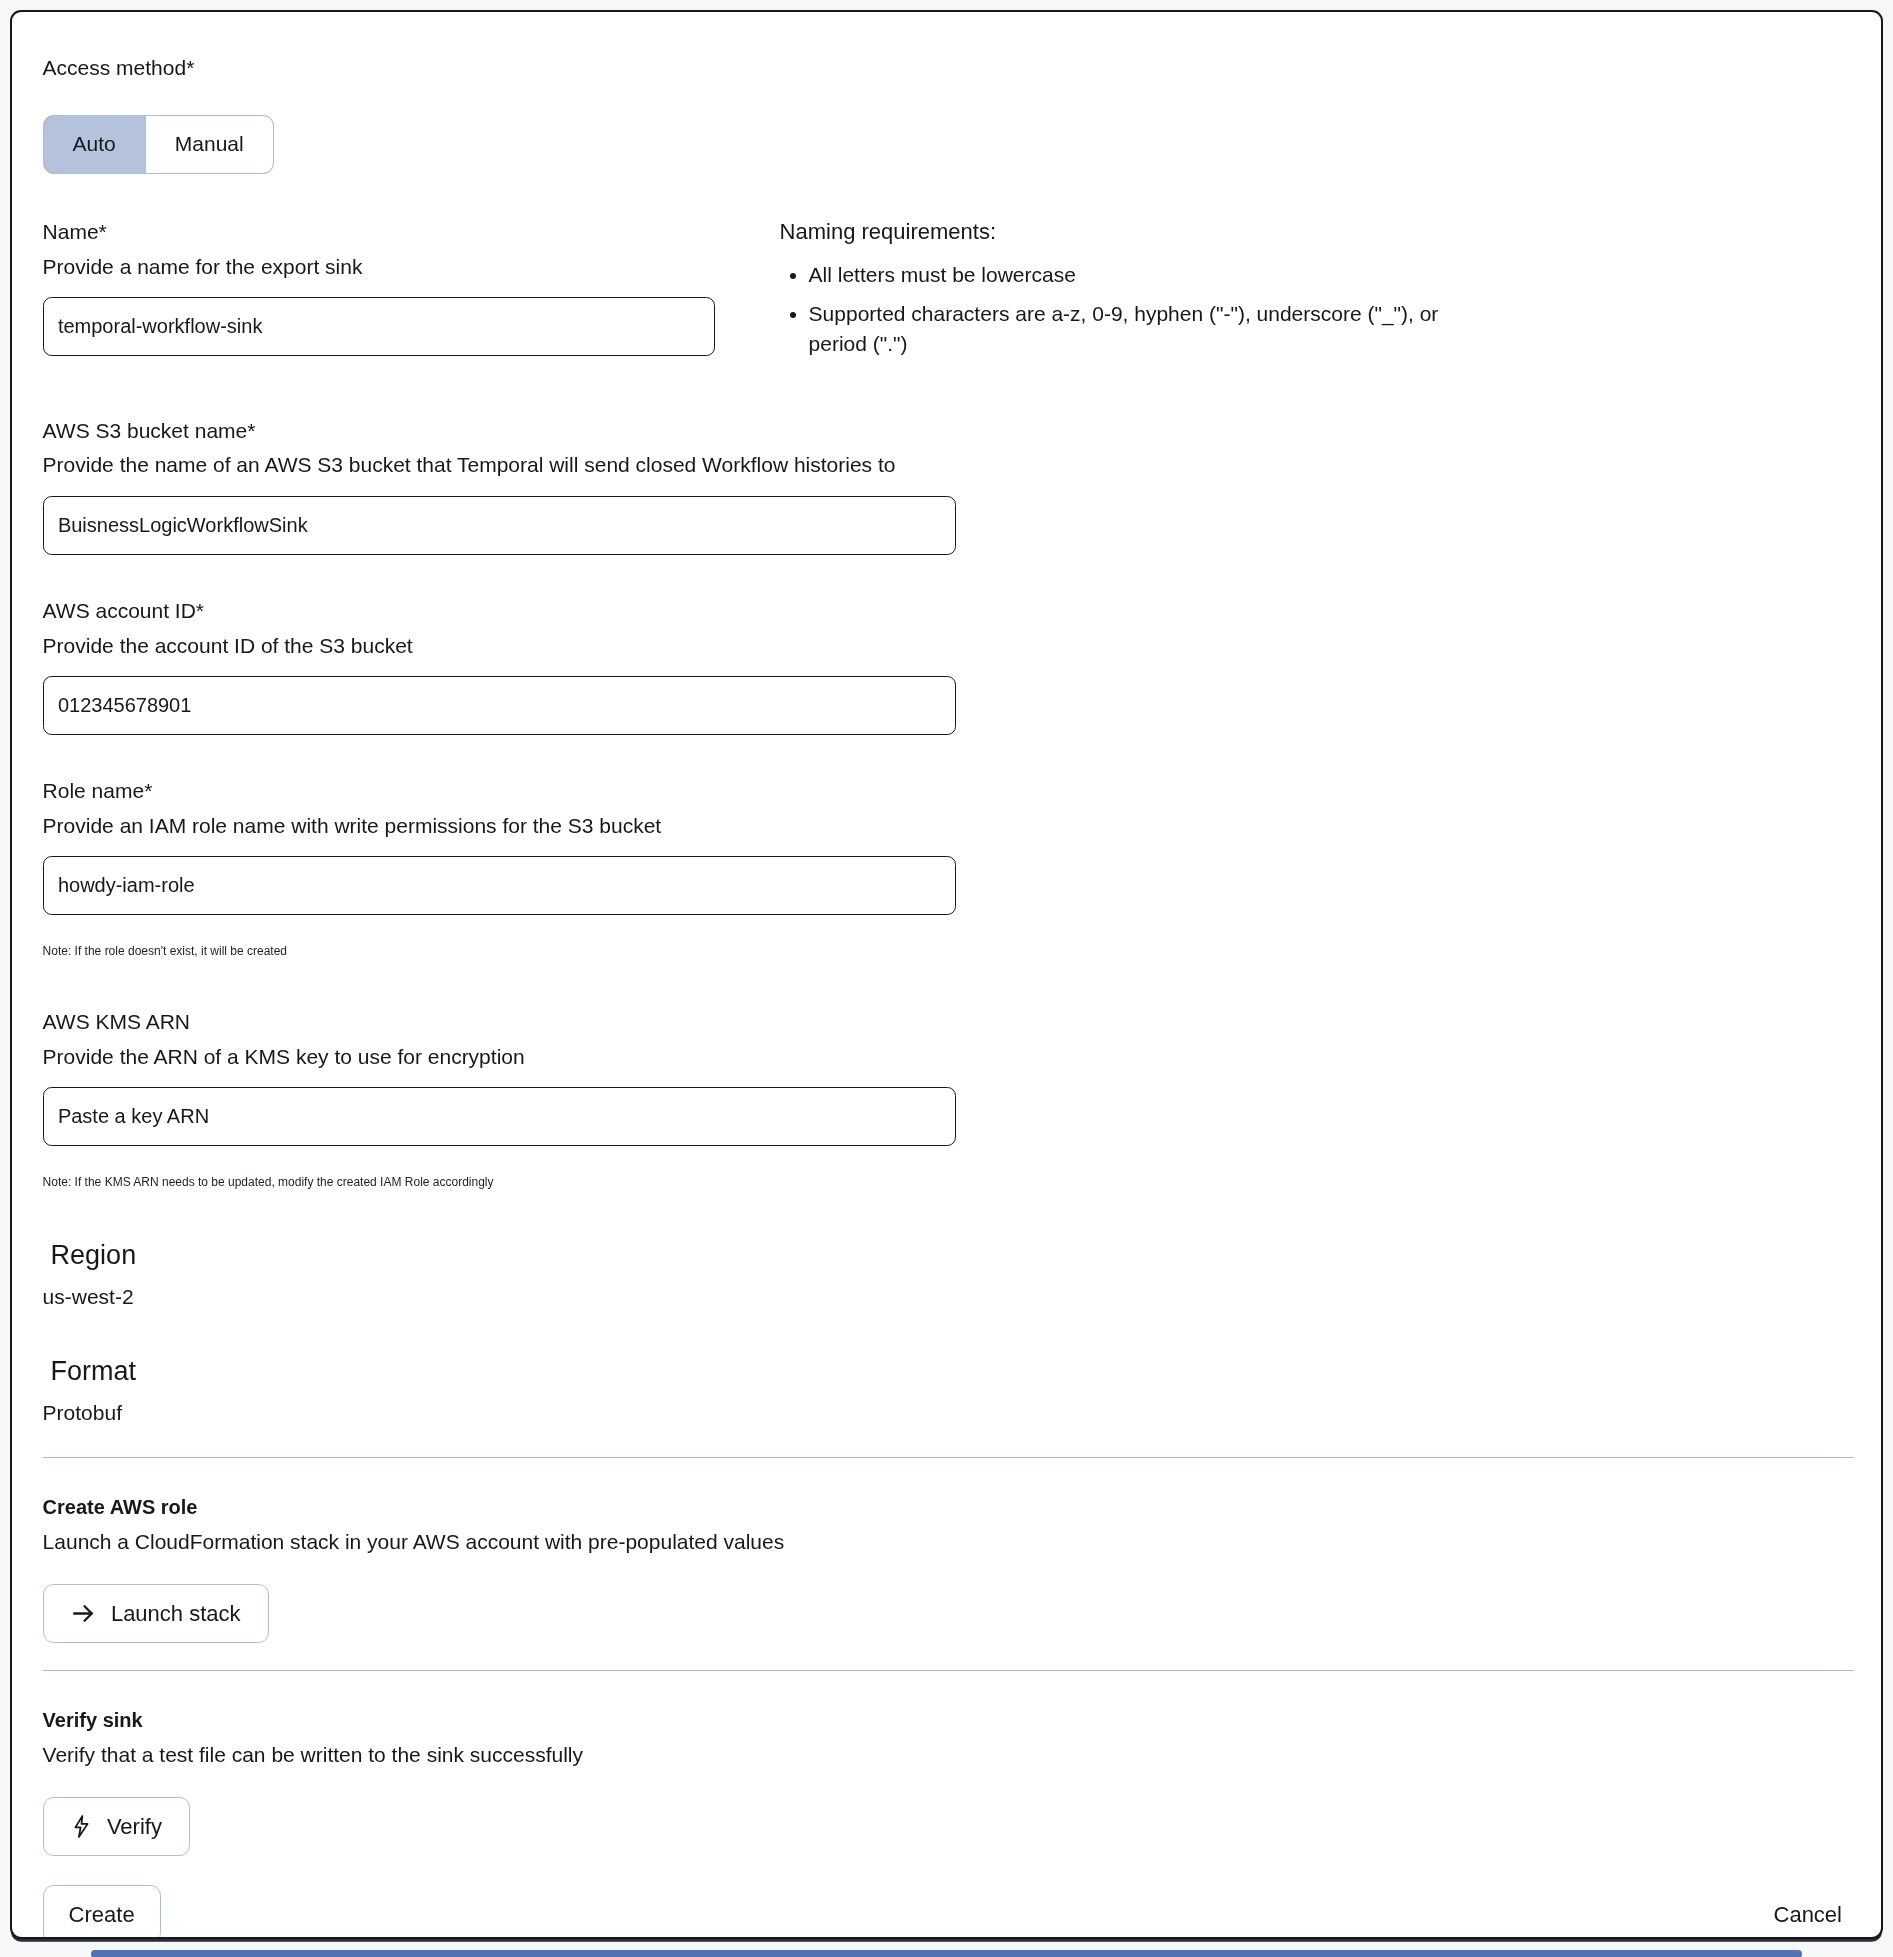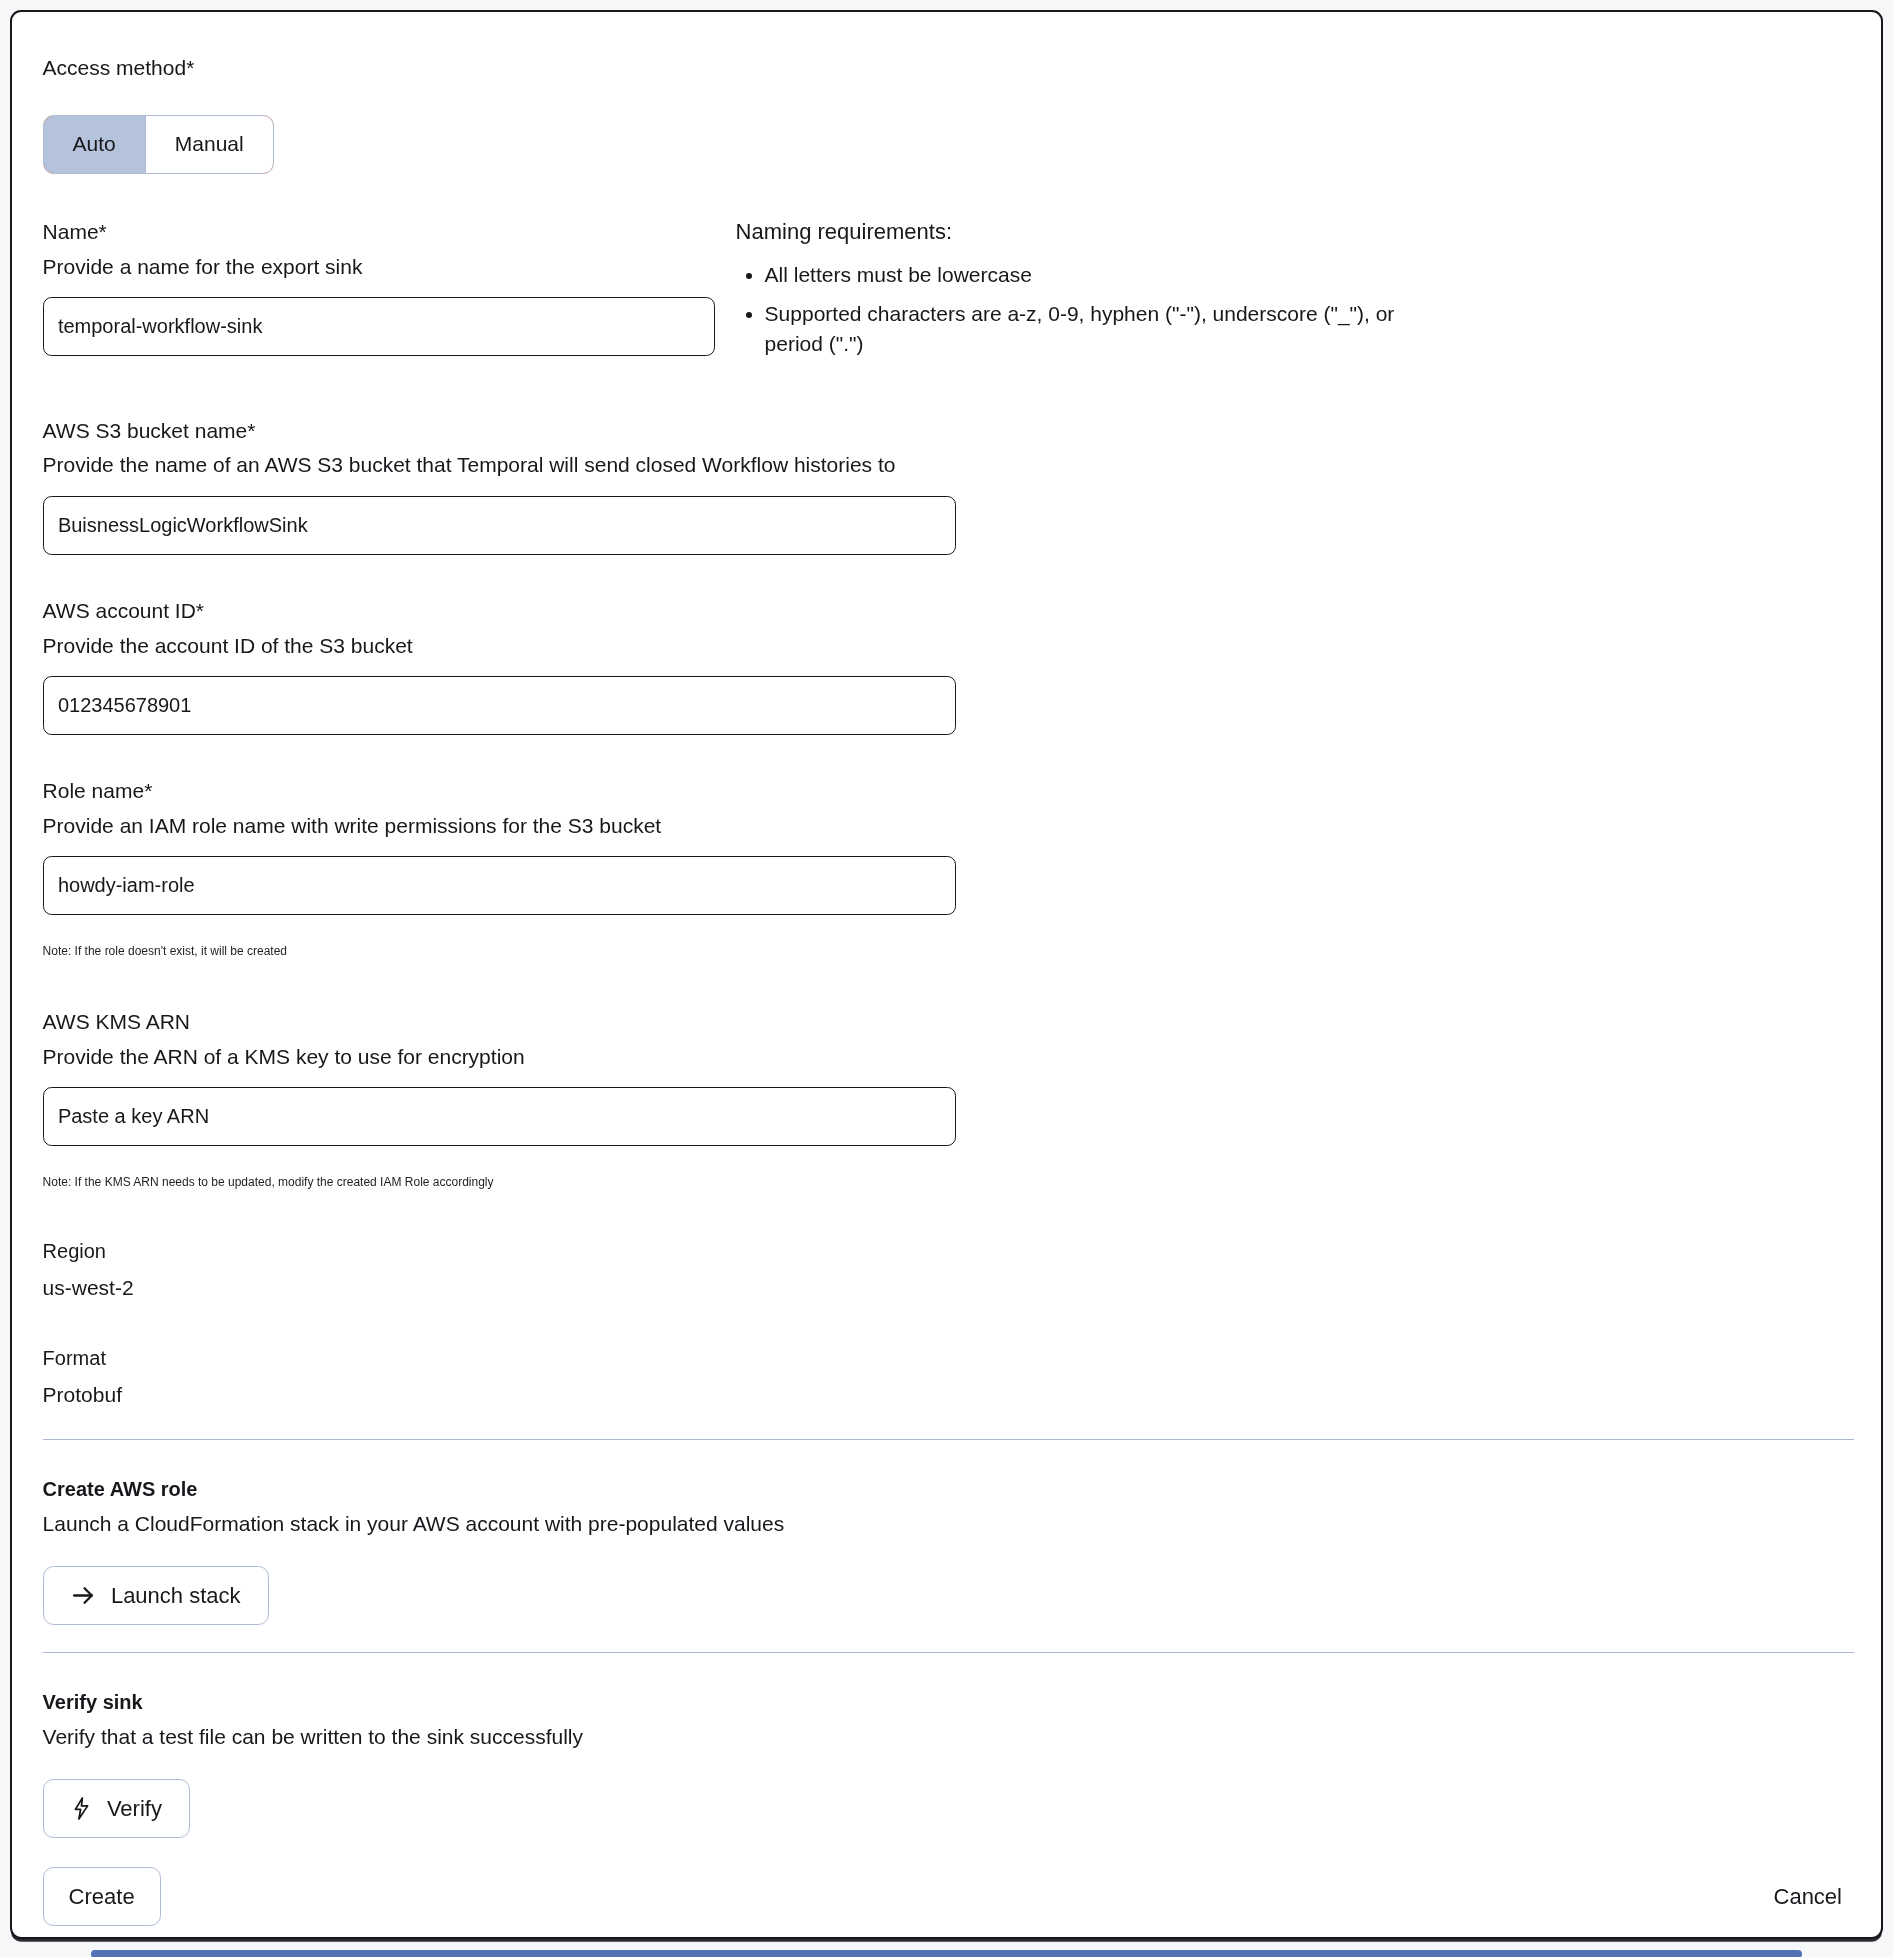--- a/index.html
+++ b/index.html
@@ -44,21 +44,21 @@
     padding: 0 29px;
     height: 100%;
     display: flex; align-items: center;
     cursor: pointer;
   }
   .toggle .seg.selected { background: #b5c2dc; }
   .toggle .seg + .seg { border-left: 1.4px solid #aebcd8; }
 
   .name-row { margin-top: 44px; display: flex; gap: 21px; align-items: flex-start; }
   .name-col { width: 672px; flex: 0 0 672px; }
-  .req-col  { width: 681px; flex: 0 0 681px; }
+  .req-col  { width: 681px; flex: 0 0 681px; margin-left: 44px; }
   .req-title { font-size: 22px; line-height: 1.3; margin-bottom: 13.4px; }
   .req-list { list-style: disc; padding-left: 29px; }
   .req-list li { font-size: 21px; line-height: 1.42; margin-bottom: 9.6px; }
 
   .text-input {
     display: block;
     margin-top: 17px;
     height: 59px;
     border: 1.9px solid #17181c;
     border-radius: 8.6px;
@@ -68,21 +68,21 @@
     padding: 0 14.3px;
     background: #ffffff;
     width: 913px;
   }
   .text-input.narrow { width: 672px; }
   .text-input::placeholder { color: #17181c; opacity: 1; }
 
   .section { margin-top: 42px; }
   .section.gap-lg { margin-top: 48px; }
 
-  .ro-label { font-size: 20px; line-height: 1.3; }
+  .ro-label { font-size: 27px; line-height: 1.3; margin-left: 8px; }
   .ro-value { font-size: 21px; line-height: 1.3; margin-top: 9.6px; }
 
   hr.divider {
     border: none;
     border-top: 1.9px solid #a9b8d0;
     margin: 31px 0 0 0;
   }
 
   .ghost-btn {
     margin-top: 29px;

